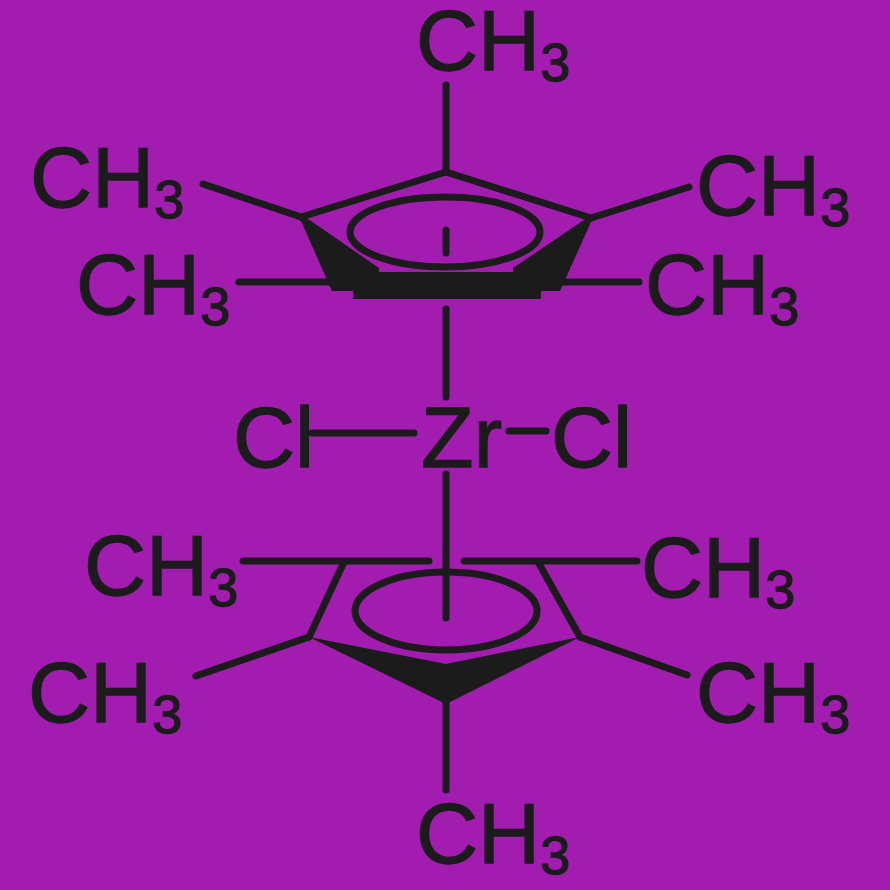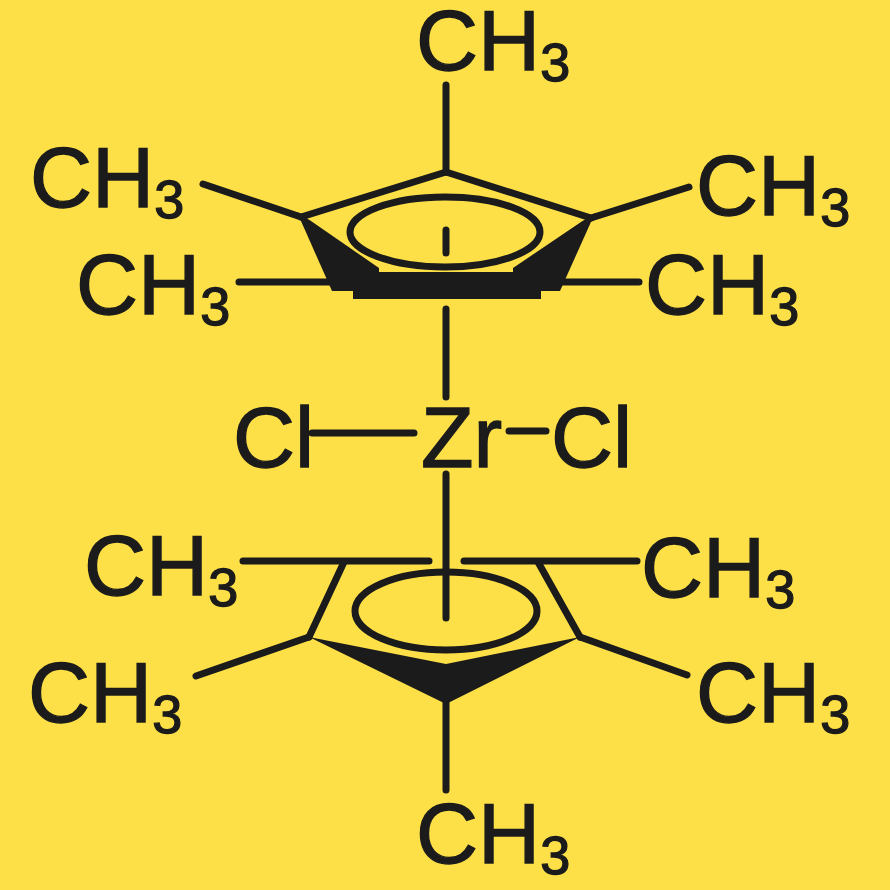--- a/index.html
+++ b/index.html
@@ -1,18 +1,18 @@
 <!DOCTYPE html>
 <html><head>
 <meta charset="utf-8">
 <style>
   html, body { margin: 0; padding: 0; background: #ffffff; }
   .canvas {
     width: 890px; height: 890px;
-    background: #fde047;
+    background: #a21caf;
     position: relative;
     overflow: hidden;
   }
   svg { display: block; }
   .atom-label {
     font-family: "Liberation Sans", "DejaVu Sans", sans-serif;
     font-size: 86px;
     fill: #1b1b1b;
     stroke: #1b1b1b;
     stroke-width: 1.3px;

